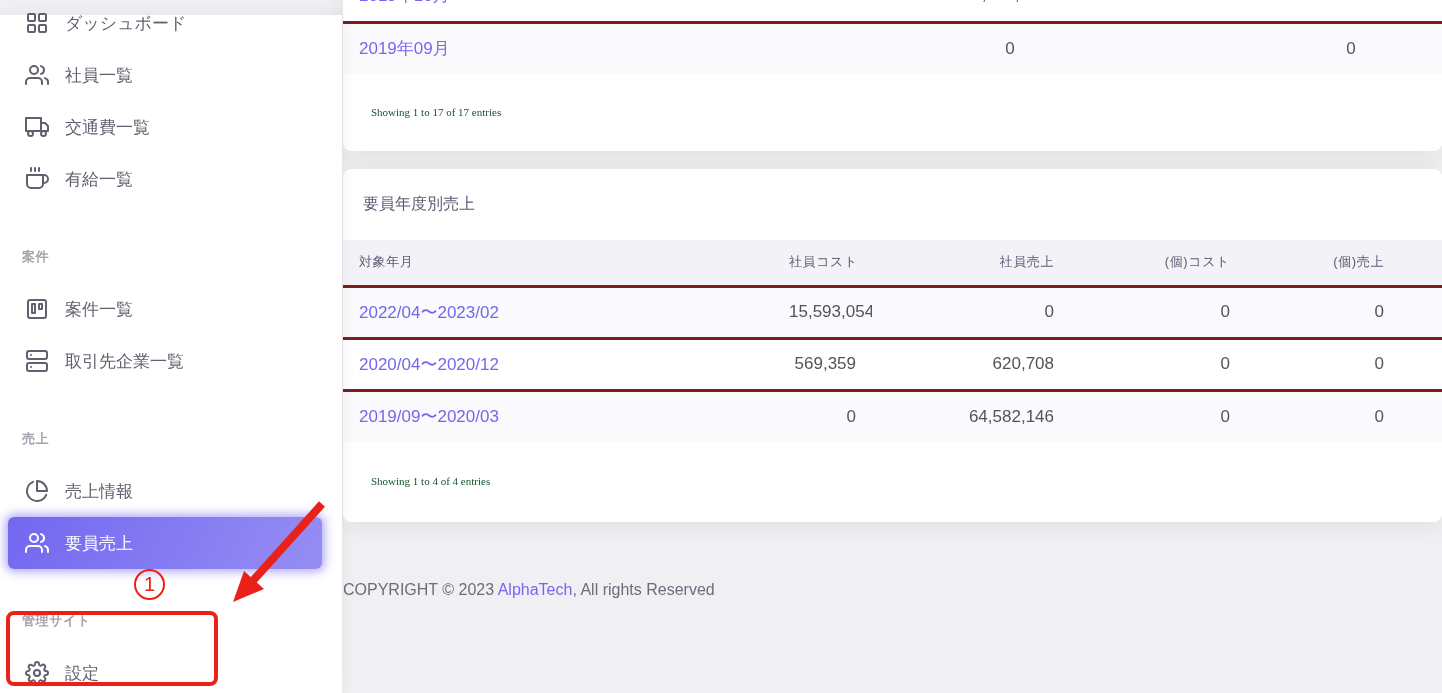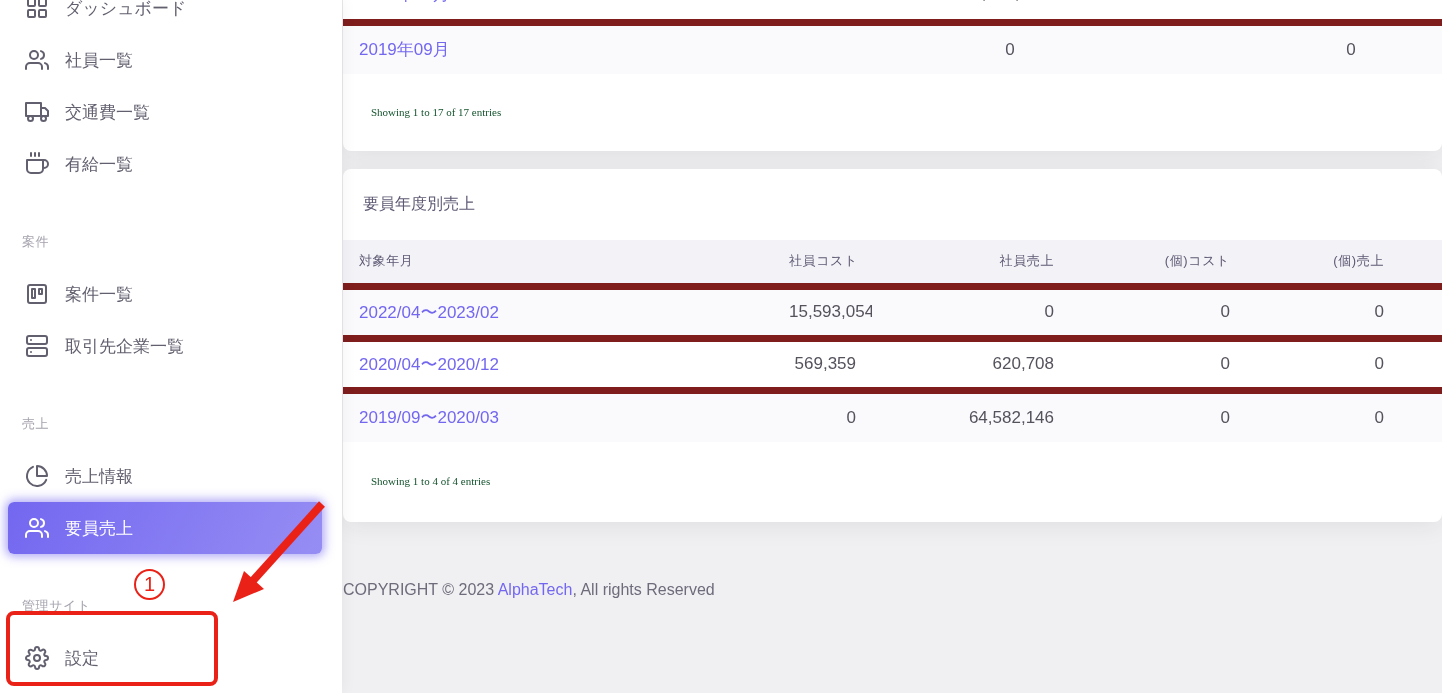--- a/index.html
+++ b/index.html
@@ -4,53 +4,53 @@
 <style>
   * { margin:0; padding:0; box-sizing:border-box; }
   html,body { width:1442px; height:693px; overflow:hidden; }
   body {
     font-family:"Liberation Sans","DejaVu Sans",sans-serif;
     background:#f0f0f2; color:#625f6e; position:relative;
   }
 
   
   .sidebar {
-    position:absolute; left:0; top:0; bottom:0; width:342px;
+    position:absolute; left:0; top:15px; bottom:0; width:342px;
     background:#fff; box-shadow:0 0 15px rgba(34,41,47,.06); z-index:2;
   }
   .nav { margin-top:-18px; }
   .nav-item {
     display:flex; align-items:center; height:52px;
     padding:0 20px 0 25px; gap:16px;
     color:#625f6e; font-size:17px; text-decoration:none; cursor:pointer;
   }
   .nav-icon { width:24px; height:24px; flex:0 0 24px; display:flex; align-items:center; }
   .nav-icon svg { width:24px; height:24px; stroke:currentColor; fill:none;
                   stroke-width:2; stroke-linecap:round; stroke-linejoin:round; }
   .nav-item.active {
     margin:0 20px 0 8px; padding-left:17px; border-radius:6px; color:#fff;
     background:linear-gradient(118deg,#7367f0,rgba(115,103,240,.75));
     box-shadow:0 0 10px 3px rgba(115,103,240,.55);
   }
   .section-header {
     margin-top:26px; height:52px; display:flex; align-items:center;
-    padding-left:22px; color:#a5a2ad; font-size:13px; letter-spacing:.6px;
+    padding-left:22px; color:#a5a2ad; font-size:13px; letter-spacing:.6px;font-weight:bold;
   }
 
   
   .main { margin-left:310px; padding-left:33px; }
   .card {
     background:#fff; border-radius:8px;
     box-shadow:0 4px 24px rgba(34,41,47,.08);
   }
   #card-monthly { margin-top:-30px; }
   #card-annual { margin-top:18px; }
 
   table { width:100%; border-collapse:collapse; table-layout:fixed; }
-  tbody tr td { border-top:7px solid #7f1d1d; }
+  tbody tr td { border-top:3px solid #7f1d1d; }
   #monthly-body tr:first-child td { border-top:none; }
   td { height:52px; padding:0 16px; font-size:17px; color:#55525c;
        white-space:nowrap; overflow:hidden; }
   th { height:46px; padding:0 16px; background:#f3f2f7; font-size:13px;
        font-weight:500; color:#5e5873; letter-spacing:.6px; white-space:nowrap; }
   th.col-label, td.col-label { text-align:left; }
   .num-right td.val, .num-right th.val { text-align:right; }
   .num-center td.val { text-align:center; }
   #monthly-body tr:nth-child(even), #annual-body tr:nth-child(odd) { background:#fafafc; }
   a.cell-link { color:#7367f0; text-decoration:none; cursor:pointer; }

